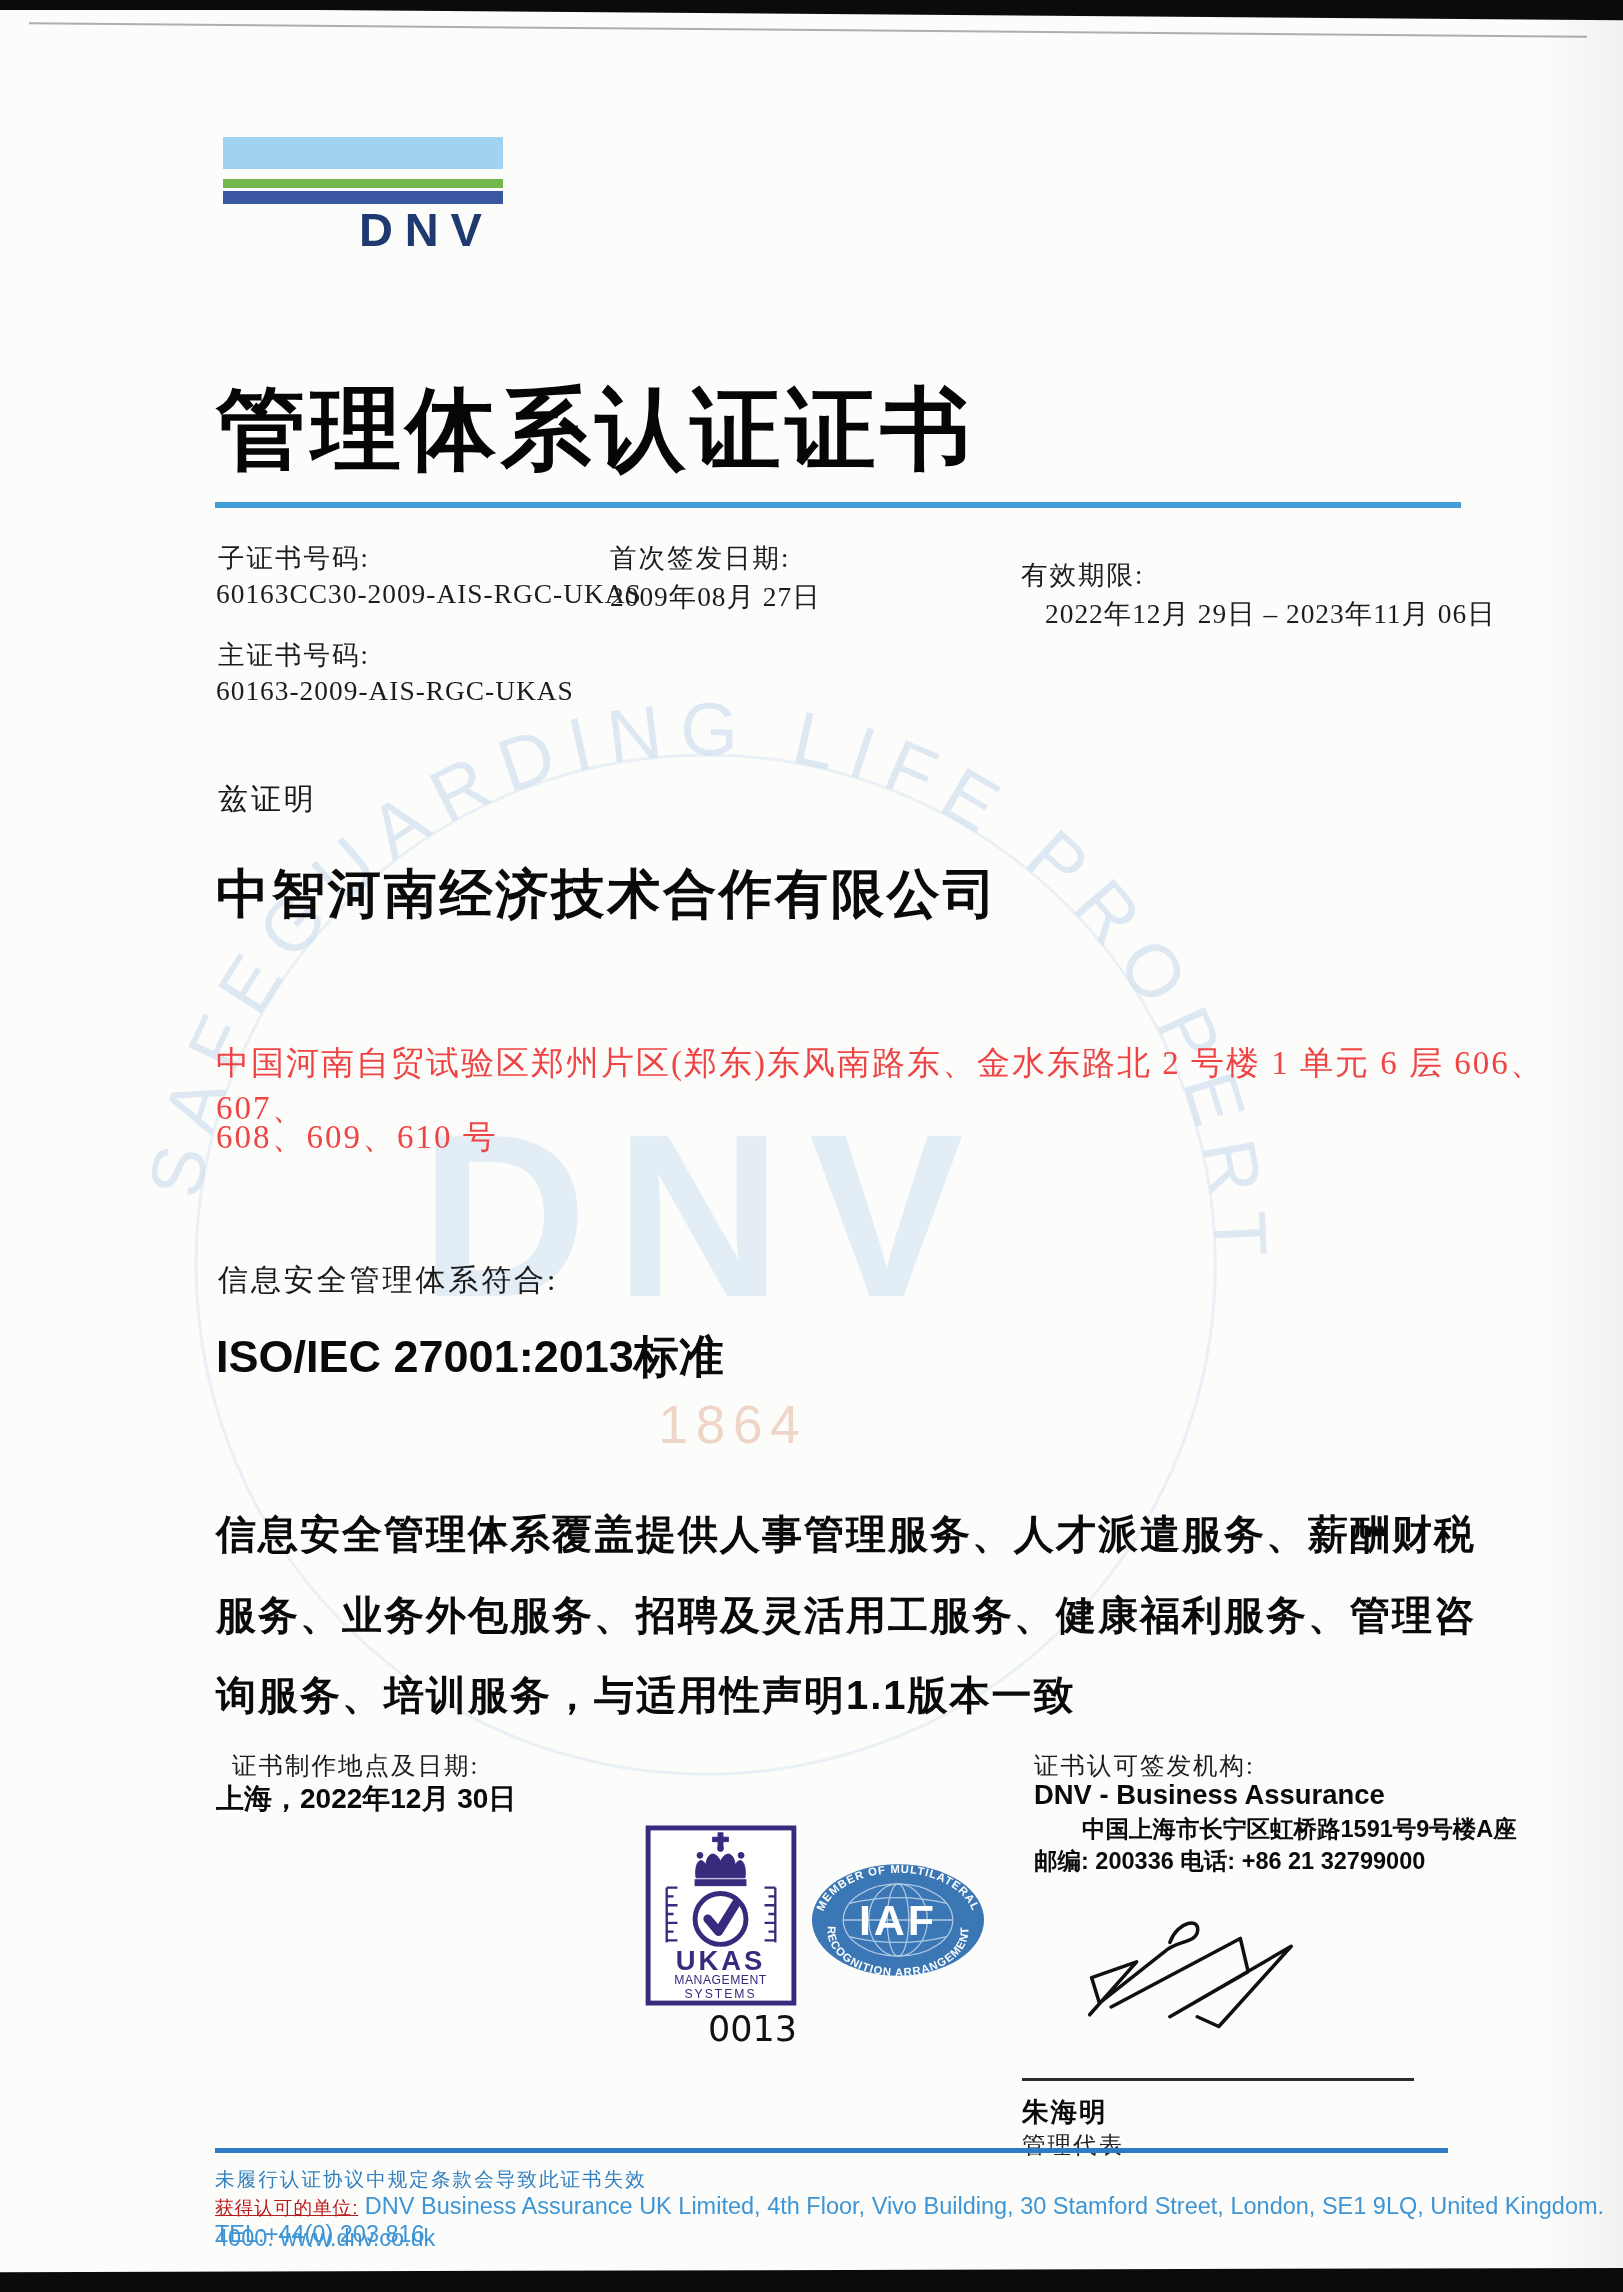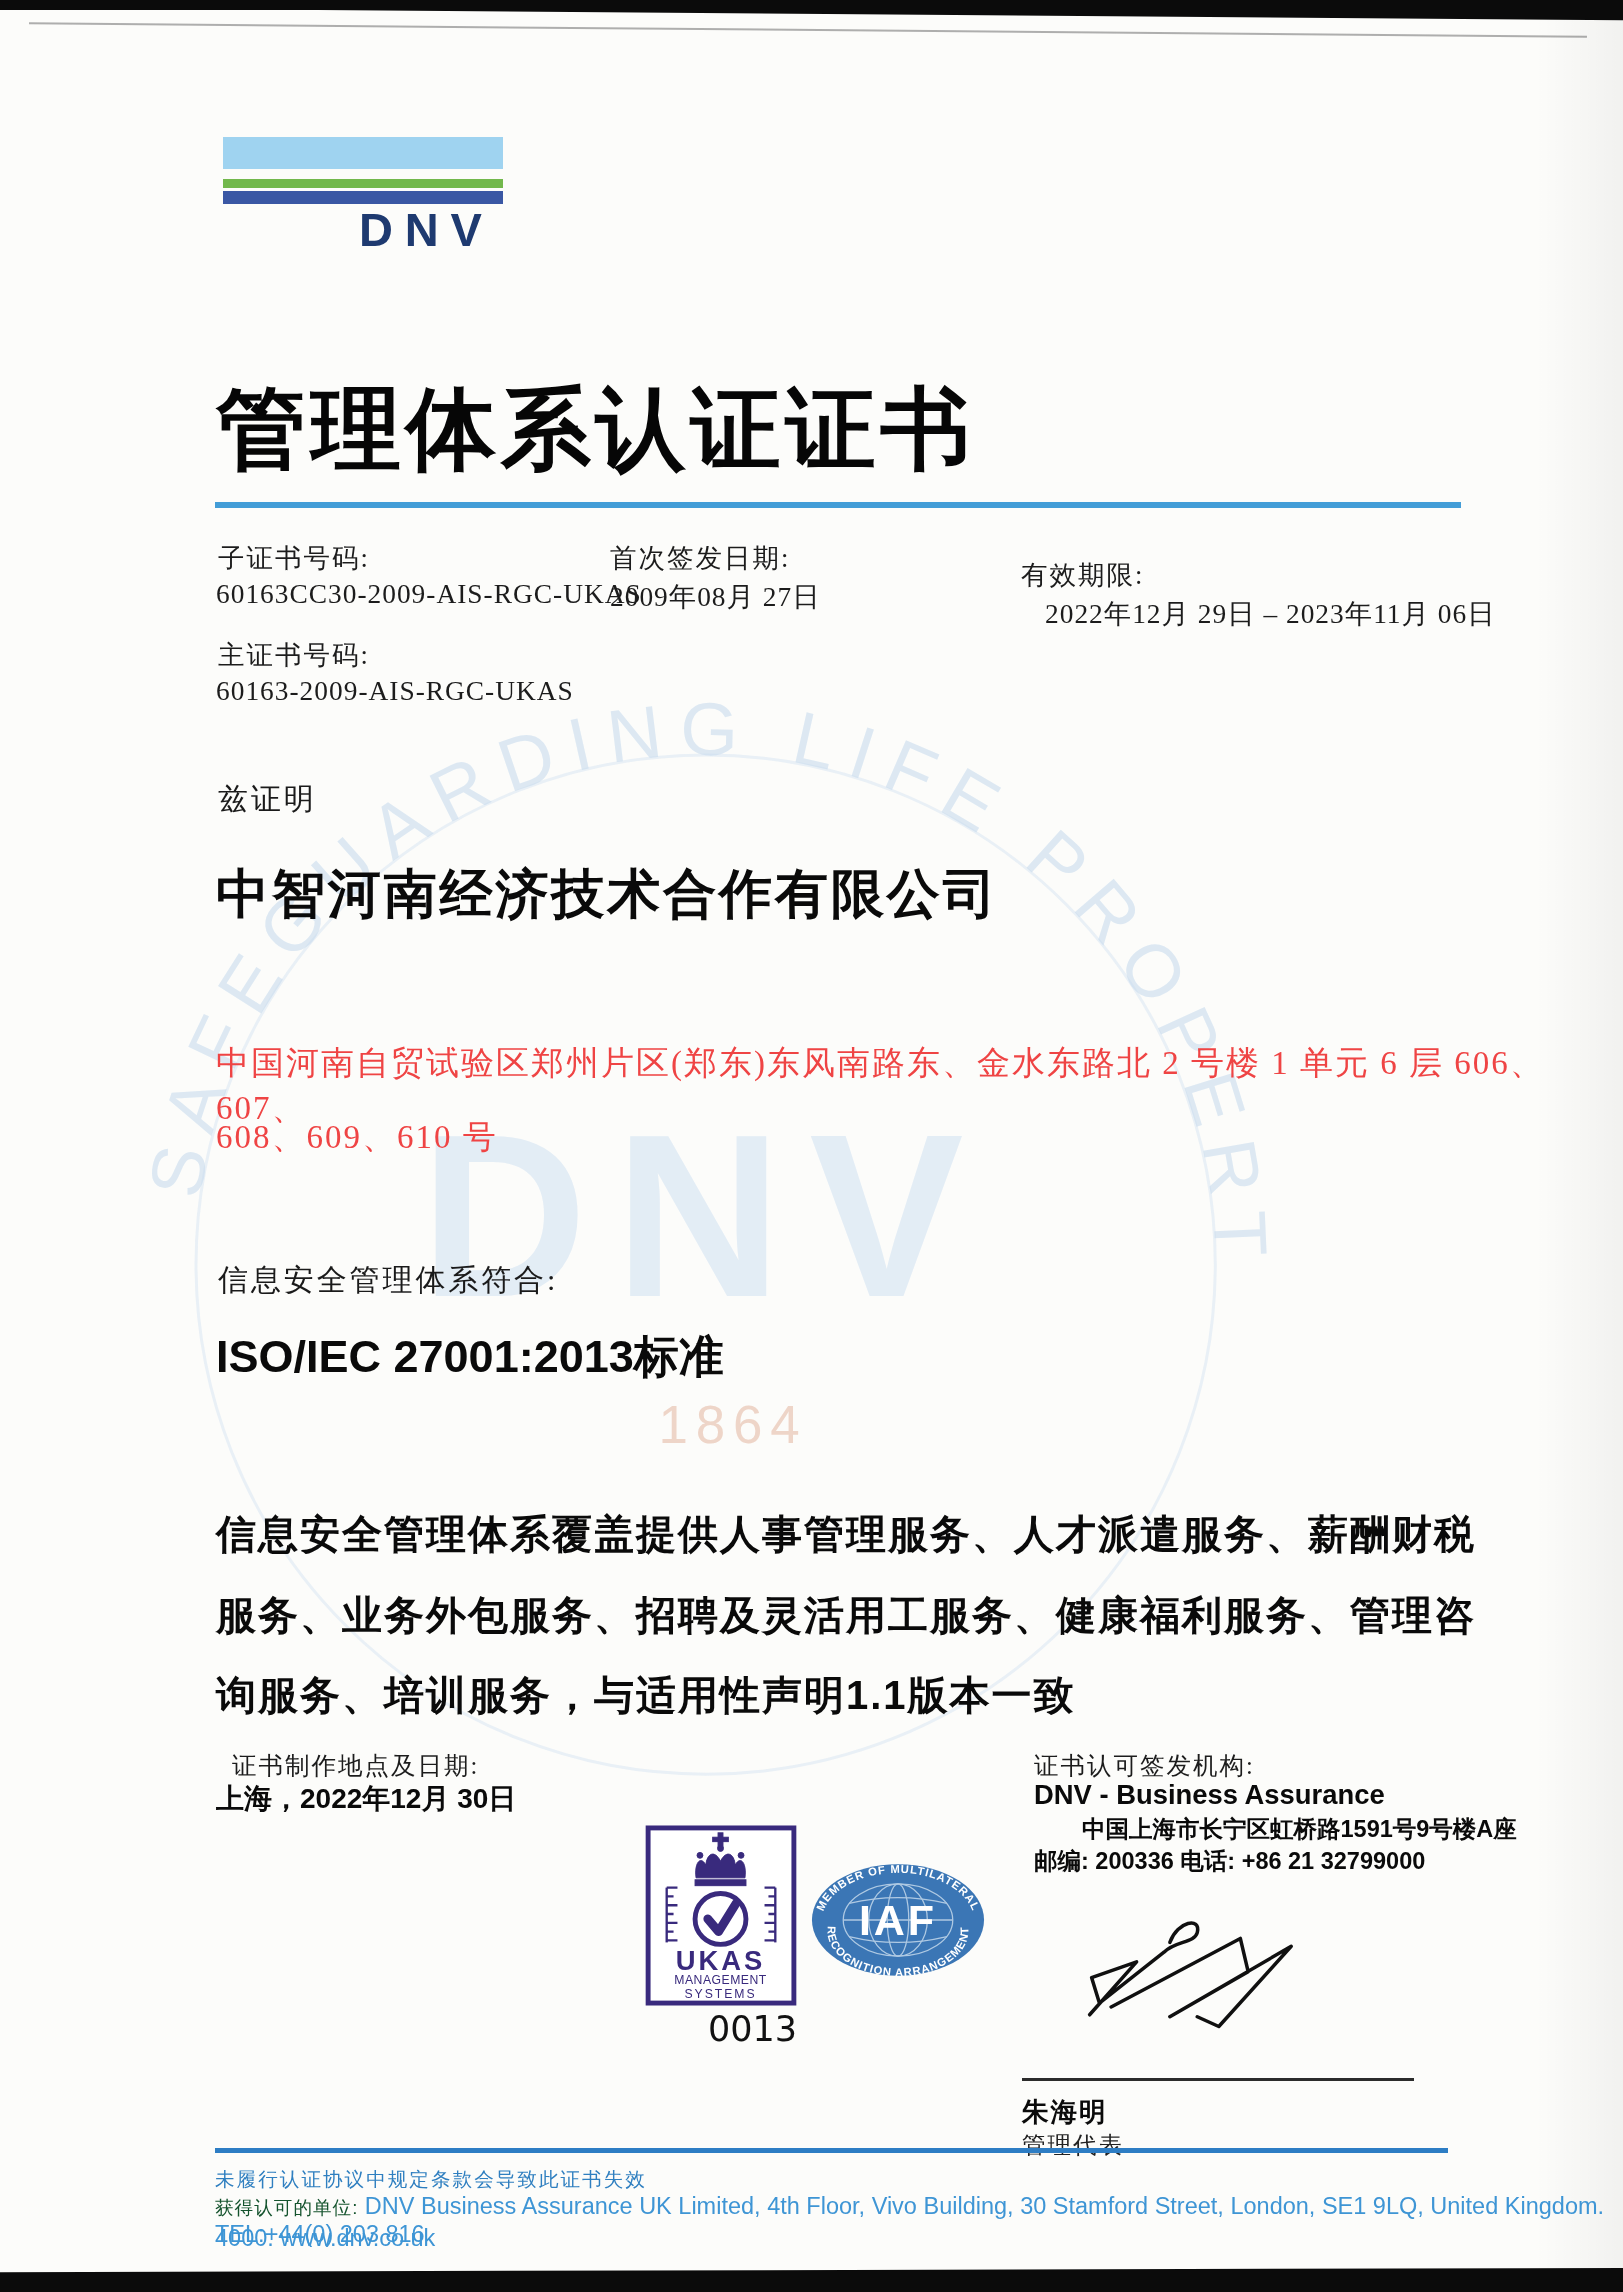--- a/index.html
+++ b/index.html
@@ -45,21 +45,21 @@
   .issuer-line{font-size:23.5px;font-weight:700;color:#0a0a0a;}
 
   .ukas-num{left:645px;top:2009px;width:152px;text-align:right;font-size:35px;color:#111;font-family:"DejaVu Sans",sans-serif;}
   .sig-line{left:1022px;top:2078px;width:392px;height:2.9px;background:#2b2b2b;}
   .signer-name{left:1022px;top:2094px;font-size:26.5px;font-weight:800;color:#0a0a0a;letter-spacing:2px;}
   .signer-role{left:1022px;top:2129px;font-size:23.5px;color:#222;letter-spacing:2px;}
 
   .rule2{left:215px;top:2148px;width:1233px;height:4.9px;background:#2d7dc4;}
   .notice{left:215px;top:2166px;font-size:19.6px;color:#2f7fc0;letter-spacing:2px;}
   .accredited{left:215px;top:2193px;font-size:23.5px;color:#3e95d5;}
-  .accredited .pre{font-size:18.6px;color:#14532d;letter-spacing:1px;}
+  .accredited .pre{font-size:18.6px;color:#b91c1c;letter-spacing:1px;text-decoration:underline;}
   .accredited2{left:215px;top:2225px;font-size:23.5px;color:#3e95d5;}
 
   svg text{font-family:"Liberation Sans","DejaVu Sans",sans-serif;}
 </style>
 </head>
 <body>
 
 <div class="page">
 
   <svg class="abs" style="left:0;top:0;" width="1623" height="2293" viewBox="0 0 1656 2339">

